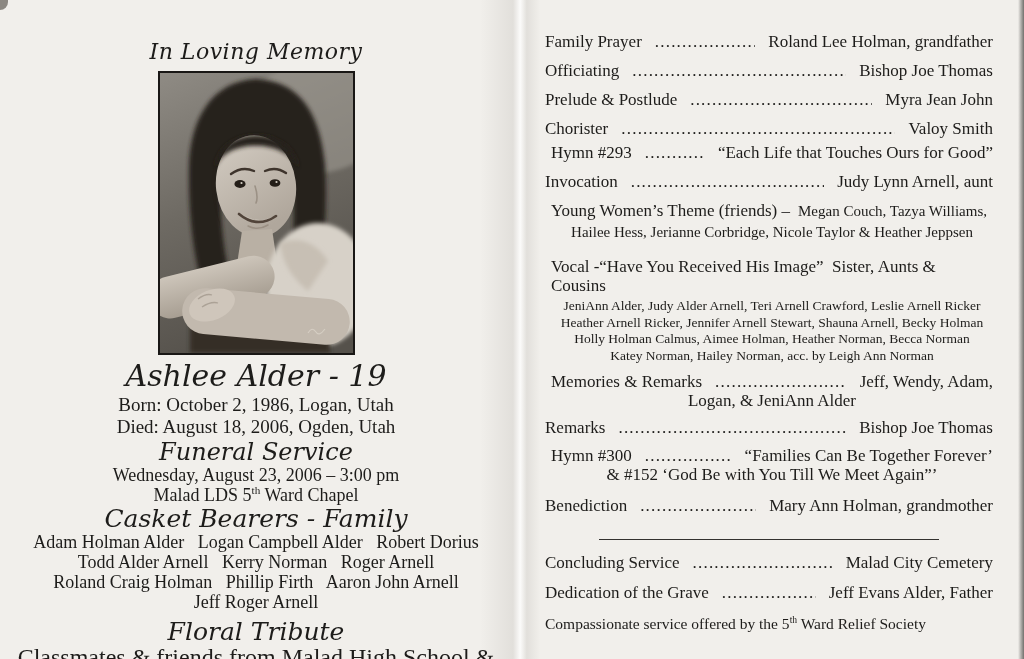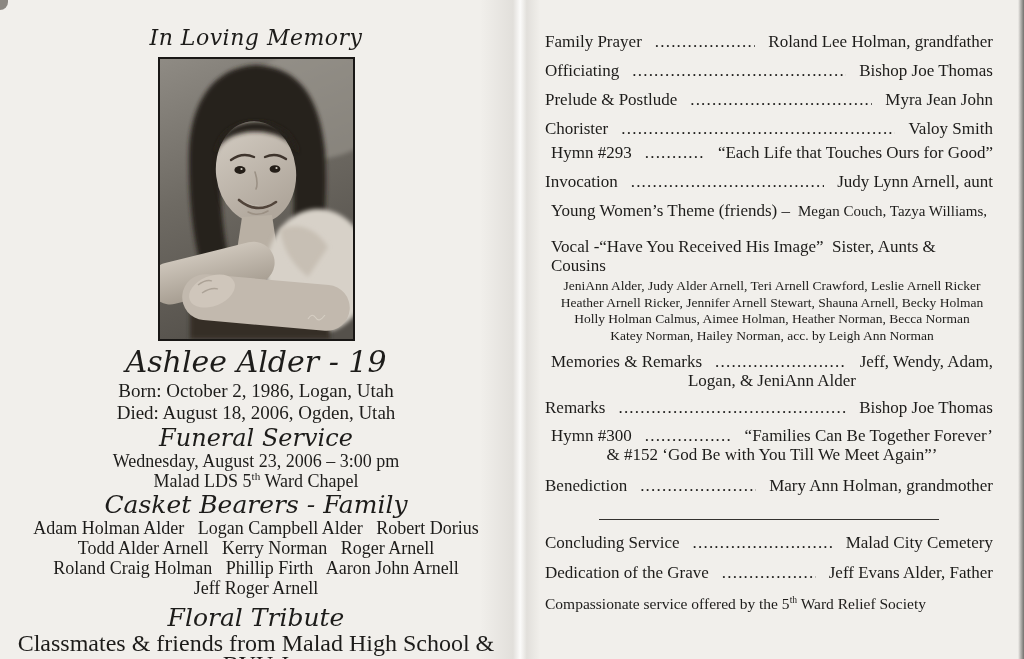--- a/index.html
+++ b/index.html
@@ -26,21 +26,21 @@
     pointer-events:none;
   }
   .corner-speck {
     position:absolute; left:0; top:0; width:8px; height:10px;
     background:#6a665f; border-radius:0 0 9px 0; opacity:.75;
     pointer-events:none;
   }
 
   
   .page-left {
-    position:absolute; left:0; top:2px; width:512px; height:598px;
+    position:absolute; left:0; top:16px; width:512px; height:598px;
     padding-top:22px; text-align:center;
   }
   .script {
     font-family:"DejaVu Serif","Liberation Serif",serif;
     font-style:italic;
   }
   .memory-header { font-size:22px; line-height:28px; letter-spacing:.5px; }
   .photo-frame {
     width:197px; height:284px; margin:5px auto 0;
     border:2px solid #191715; background:#6e6a64;
@@ -203,20 +203,21 @@
     <span class="pvalue">“Each Life that Touches Ours for Good”</span>
   </div>
   <div class="prow mb10">
     <span class="plabel">Invocation</span>
     <span class="leader">....................................................................................................................................................</span>
     <span class="pvalue">Judy Lynn Arnell, aunt</span>
   </div>
 
   <div class="yw-block mb16 ind">
     <div class="yw-first"><span>Young Women’s Theme (friends) – </span><span class="yw-names"> Megan Couch, Tazya Williams,</span></div>
+    <div class="yw-line2">Hailee Hess, Jerianne Corbridge, Nicole Taylor &amp; Heather Jeppsen</div>
   </div>
 
   <div class="mb8 ind">
     <div class="vocal-heading">Vocal -“Have You Received His Image”  Sister, Aunts &amp; Cousins</div>
     <div class="vocal-lines">
       <div class="vocal-line">JeniAnn Alder, Judy Alder Arnell, Teri Arnell Crawford, Leslie Arnell Ricker</div>
       <div class="vocal-line">Heather Arnell Ricker, Jennifer Arnell Stewart, Shauna Arnell, Becky Holman</div>
       <div class="vocal-line">Holly Holman Calmus, Aimee Holman, Heather Norman, Becca Norman</div>
       <div class="vocal-line">Katey Norman, Hailey Norman, acc. by Leigh Ann Norman</div>
     </div>

